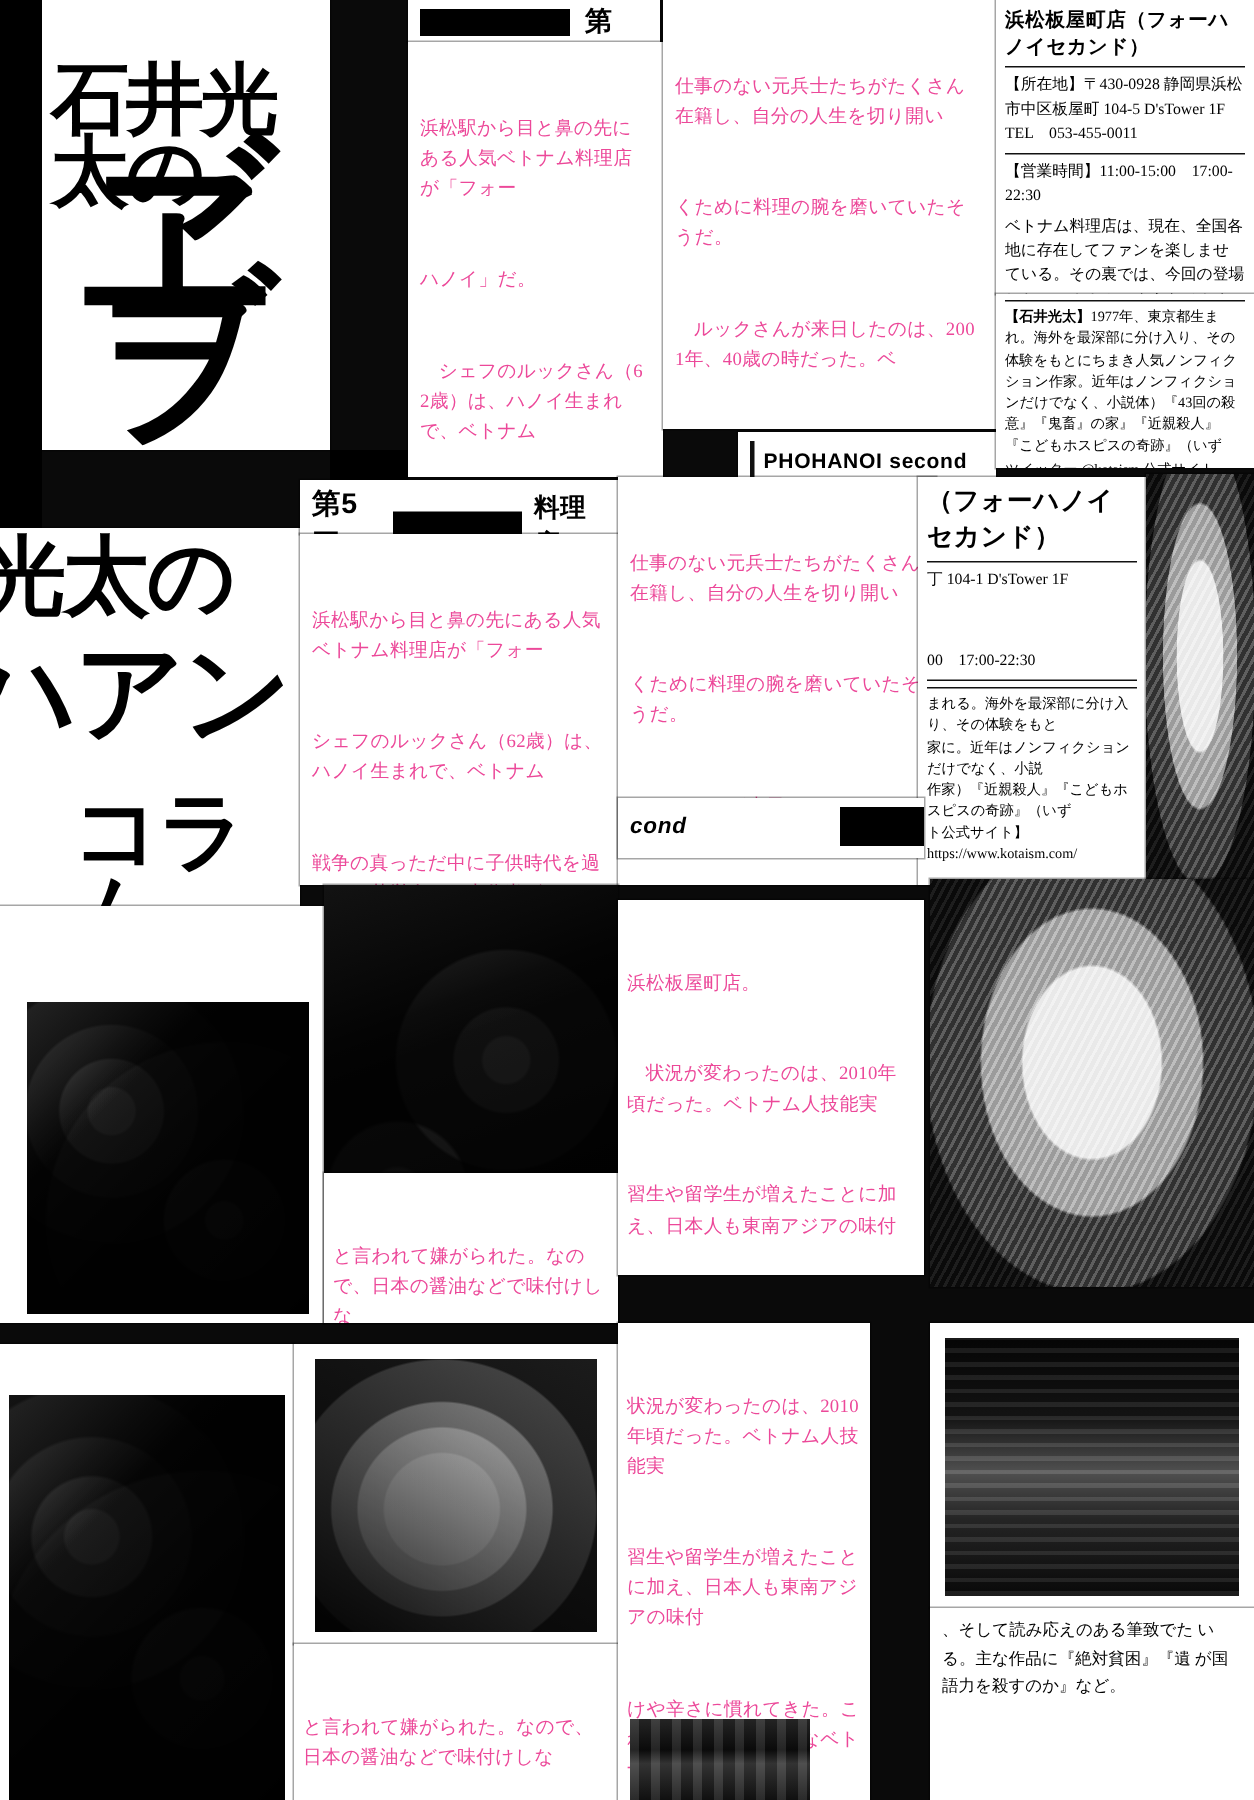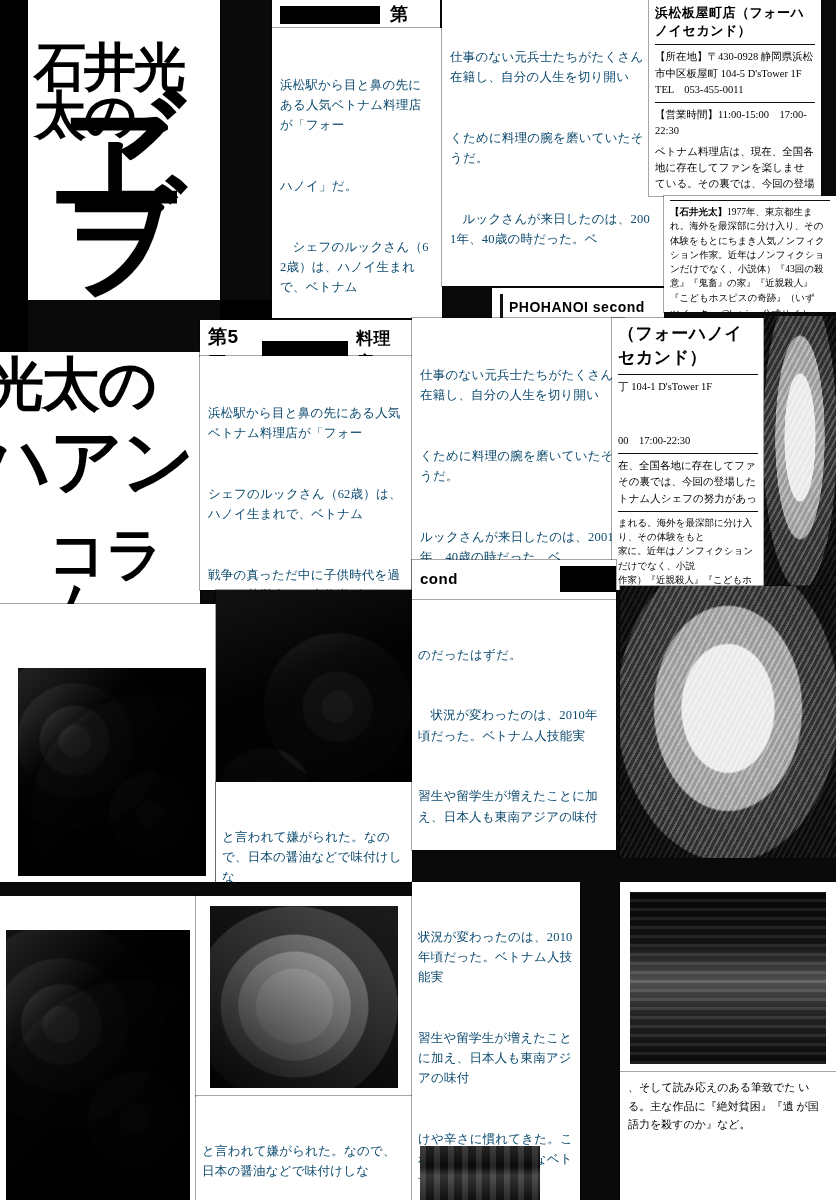--- a/index.html
+++ b/index.html
@@ -9,21 +9,21 @@
     color:#000;
   }
   .stage{position:absolute;inset:0;background:#0a0a0a;overflow:hidden;}
 
   
   .frag{position:absolute;background:#fff;overflow:hidden;}
   .frag .pad{padding:6px 8px;}
   .col{
     font-size:12.5px;line-height:1.62;
     letter-spacing:0.2px;
-    color:#0c4a6e;
+    color:#ec4899;
     white-space:pre-wrap;
     word-break:break-all;
   }
   .col p{margin:0 0 0 0;text-indent:1em;}
   .col p.noind{text-indent:0;}
   .ttl{font-weight:bold;font-size:15px;line-height:1.4;letter-spacing:.5px;}
   .small{font-size:10.5px;line-height:1.55;}
   .xsmall{font-size:9.5px;line-height:1.5;}
   .box{border:1.5px solid #111;padding:4px 6px;}
   .rule{border-top:1.5px solid #111;margin:4px 0;}
@@ -139,21 +139,21 @@
       
     </div>
   </div>
 
   <div class="frag shadow" style="left:492px;top:288px;width:172px;height:38px;">
     <div style="padding:6px 8px;">
       <div class="box ttl" style="font-family:'Liberation Sans',sans-serif;font-size:14px;border:none;border-left:3px solid #111;padding-left:6px;">PHOHANOI second</div>
     </div>
   </div>
 
-  <div class="frag shadow" style="left:649px;top:0px;width:172px;height:196px;">
+  <div class="frag shadow" style="left:664px;top:0px;width:172px;height:196px;">
     <div class="pad" style="padding:4px 6px;">
       <div class="ttl" style="font-family:'Liberation Sans',sans-serif;font-size:13px;">浜松板屋町店（フォーハノイセカンド）</div>
       <div class="rule"></div>
       <div class="small">
         <span>【所在地】</span><span>〒430-0928 静岡県浜松市中区板屋町 104-5 D'sTower 1F</span>
       </div>
       <div class="small">
         <span>TEL</span>　<span>053-455-0011</span>
       </div>
       <div class="rule"></div>
@@ -214,25 +214,20 @@
     </div>
   </div>
 
   <div class="frag shadow" style="left:612px;top:318px;width:152px;height:272px;">
     <div class="pad small" style="padding:4px 6px;">
       <div class="ttl" style="font-size:17px;font-family:'Liberation Sans',sans-serif;">（フォーハノイセカンド）</div>
       <div class="rule"></div>
       <div>丁 104-1 D'sTower 1F</div>
       <div style="margin-top:38px;">00　17:00-22:30</div>
       <div class="rule"></div>
-      <div>
-        在、全国各地に存在してファ<br>
-        その裏では、今回の登場した<br>
-        トナム人シェフの努力があっ
-      </div>
       <div class="rule"></div>
       <div class="xsmall">
         まれる。海外を最深部に分け入り、その体験をもと<br>
         家に。近年はノンフィクションだけでなく、小説<br>
         作家）『近親殺人』『こどもホスピスの奇跡』（いず<br>
         ト公式サイト】https://www.kotaism.com/
       </div>
     </div>
   </div>
 
@@ -247,30 +242,30 @@
   <div class="frag shadow" style="left:216px;top:782px;width:196px;height:100px;">
     <div class="pad col" style="padding:4px 6px;">
       <p class="noind">と言われて嫌がられた。なので、日本の醤油などで味付けしな</p>
       
       
       
       
     </div>
   </div>
 
-  <div class="frag shadow" style="left:412px;top:560px;width:204px;height:40px;">
+  <div class="frag shadow" style="left:412px;top:532px;width:204px;height:40px;font-style:italic;">
     <div style="padding:8px 8px;">
       <span class="ttl" style="font-family:'Liberation Sans',sans-serif;font-size:15px;">cond</span>
       <span class="mask" style="position:absolute;left:148px;top:6px;width:56px;height:26px;"></span>
     </div>
   </div>
 
   <div class="frag shadow" style="left:412px;top:600px;width:204px;height:250px;">
     <div class="pad col" style="padding:4px 6px;">
-      <p class="noind">のだったはずだ。</p>
+      <p class="noind">浜松板屋町店。</p>
       <p>状況が変わったのは、2010年頃だった。ベトナム人技能実</p>
       <p class="noind">習生や留学生が増えたことに加え、日本人も東南アジアの味付</p>
       
       
       
       
       
       
       
       

